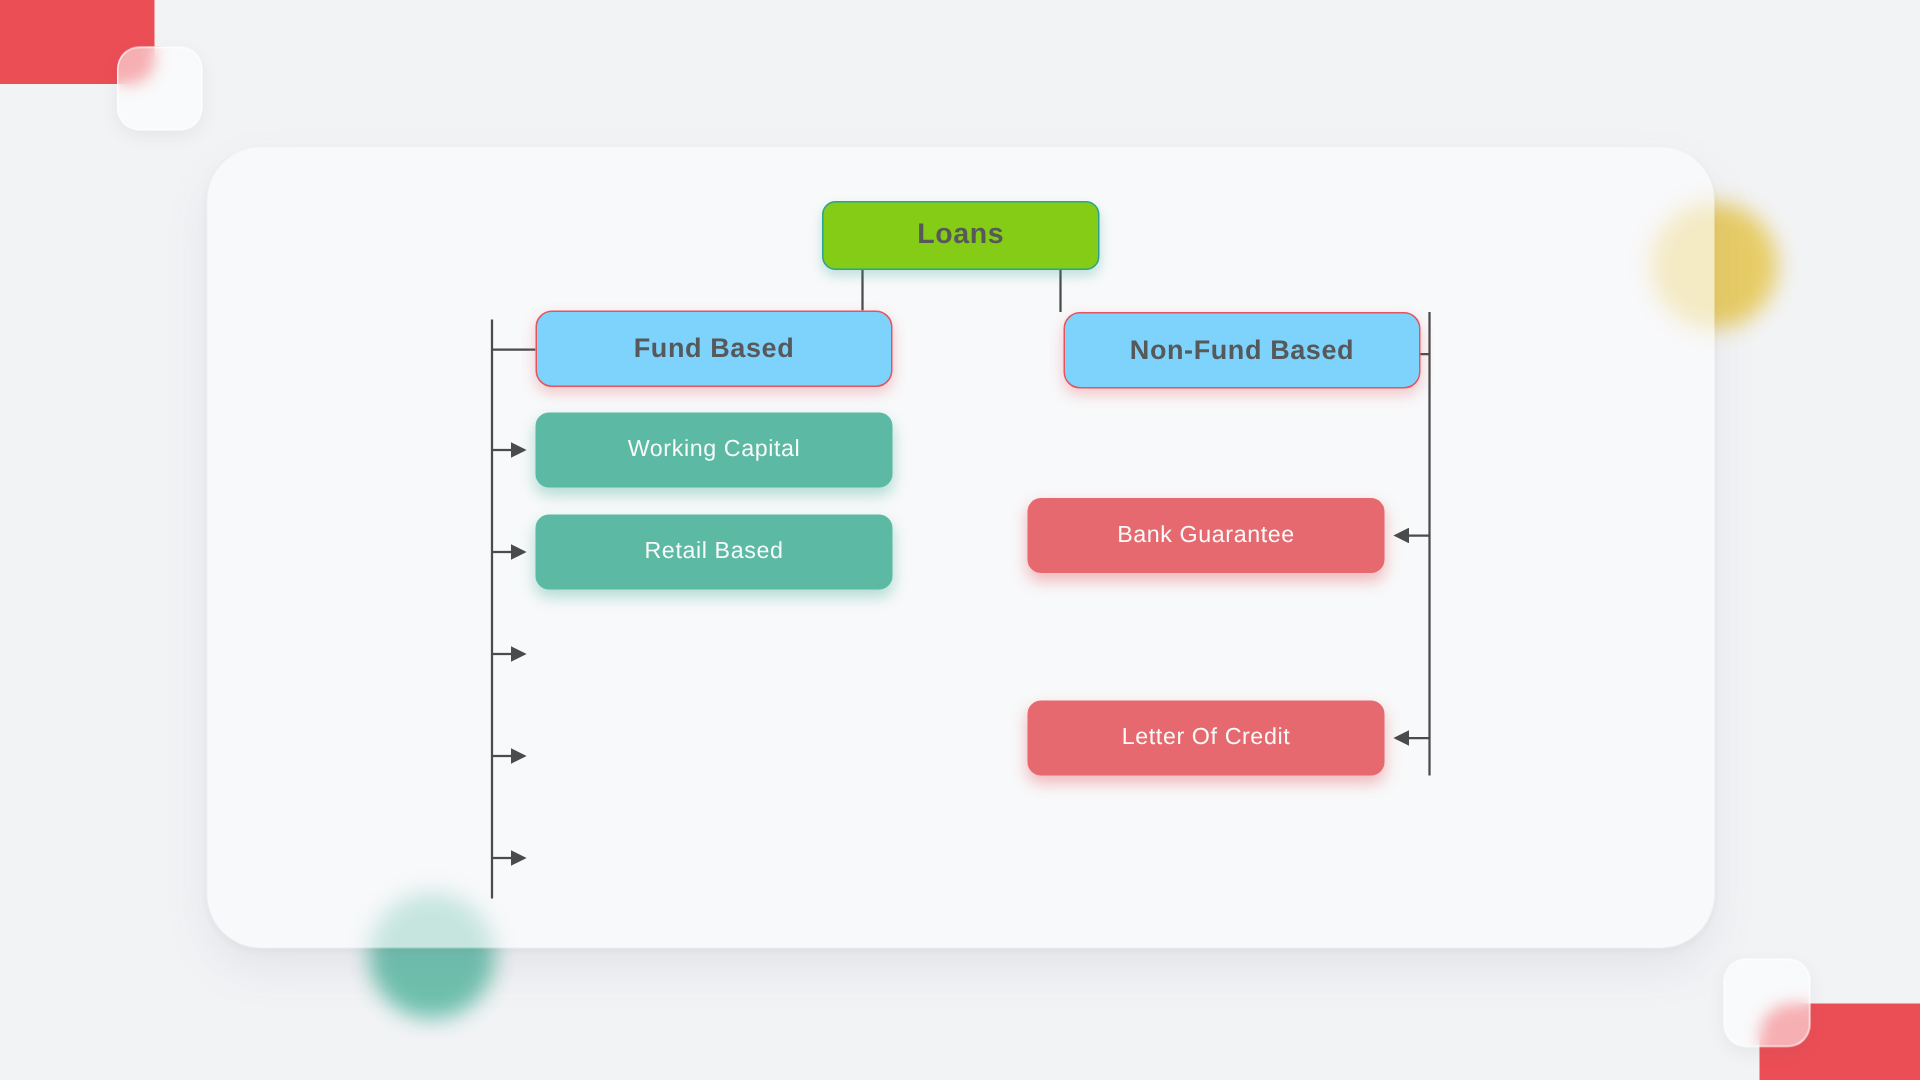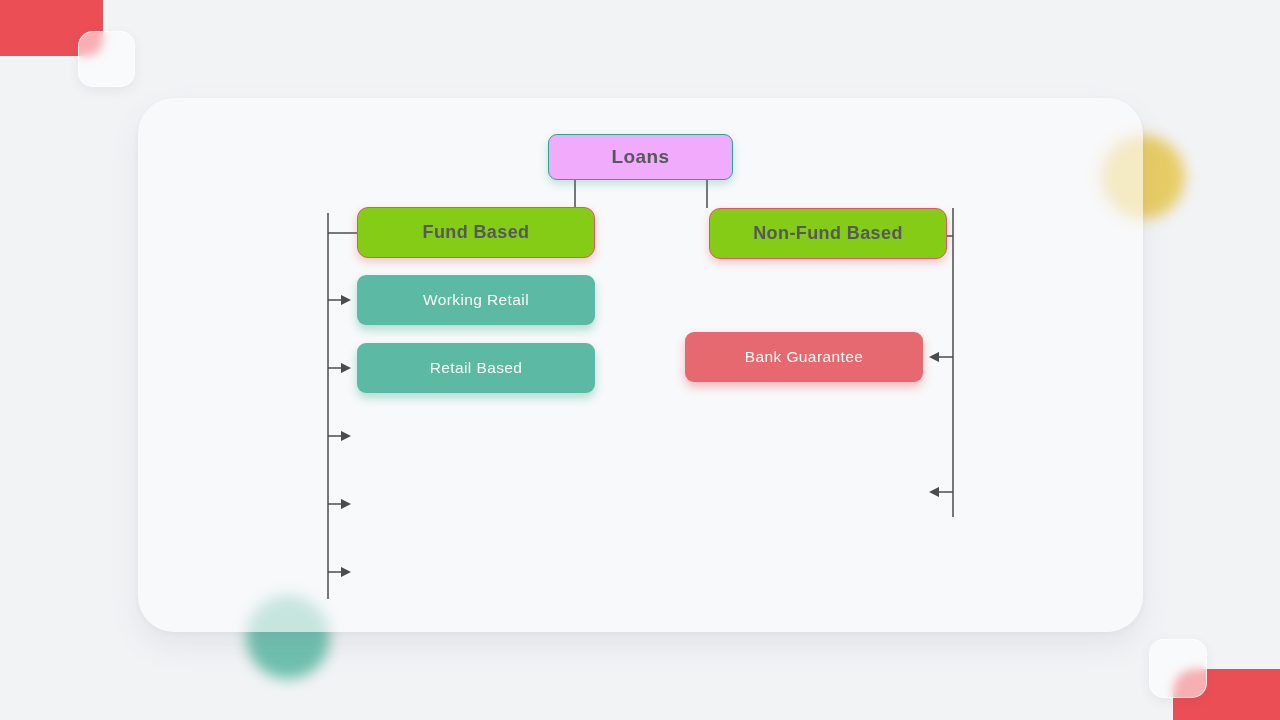--- a/index.html
+++ b/index.html
@@ -55,28 +55,28 @@
   }
 
   
   .node {
     position: absolute; z-index: 5;
     display: flex; align-items: center; justify-content: center;
     text-align: center; letter-spacing: 0.4px;
   }
   .node-root {
     left: 548px; top: 134px; width: 185px; height: 46px;
-    background: #f0abfc;
+    background: #84cc16;
     border: 1.6px solid #2aa38f; border-radius: 9px;
     font-size: 19px; font-weight: 700; color: #57585a;
     box-shadow: 0 4px 8px rgba(42,163,143,0.28);
   }
   .node-header {
     width: 238px; height: 51px;
-    background: #84cc16;
+    background: #7dd3fc;
     border: 1.4px solid #e4565f; border-radius: 11px;
     font-size: 18px; font-weight: 700; color: #57585a;
     box-shadow: 0 4px 9px rgba(228,86,95,0.30);
   }
   .node-header.fund    { left: 357px; top: 207px; }
   .node-header.nonfund { left: 685px; top: 208px; margin-left: 24px; }
   .leaf {
     width: 238px; height: 50px; border-radius: 9px;
     font-size: 15.5px; font-weight: 500; color: #f7faf9;
   }
@@ -131,18 +131,19 @@
       <path d="M953 357 H931" marker-end="url(#arrow)"></path>
       <path d="M953 492 H931" marker-end="url(#arrow)"></path>
     </g>
   </svg>
 
   <div class="node node-root">Loans</div>
 
   <div class="node node-header fund">Fund Based</div>
   <div class="node node-header nonfund">Non-Fund Based</div>
 
-  <div class="node leaf leaf-teal" style="top:275px">Working Retail</div>
+  <div class="node leaf leaf-teal" style="top:275px">Working Capital</div>
   <div class="node leaf leaf-teal" style="top:343px">Retail Based</div>
 
   <div class="node leaf leaf-red" style="top:332px">Bank Guarantee</div>
+  <div class="node leaf leaf-red" style="top:467px">Letter Of Credit</div>
 
 </div>
 
 </body></html>

